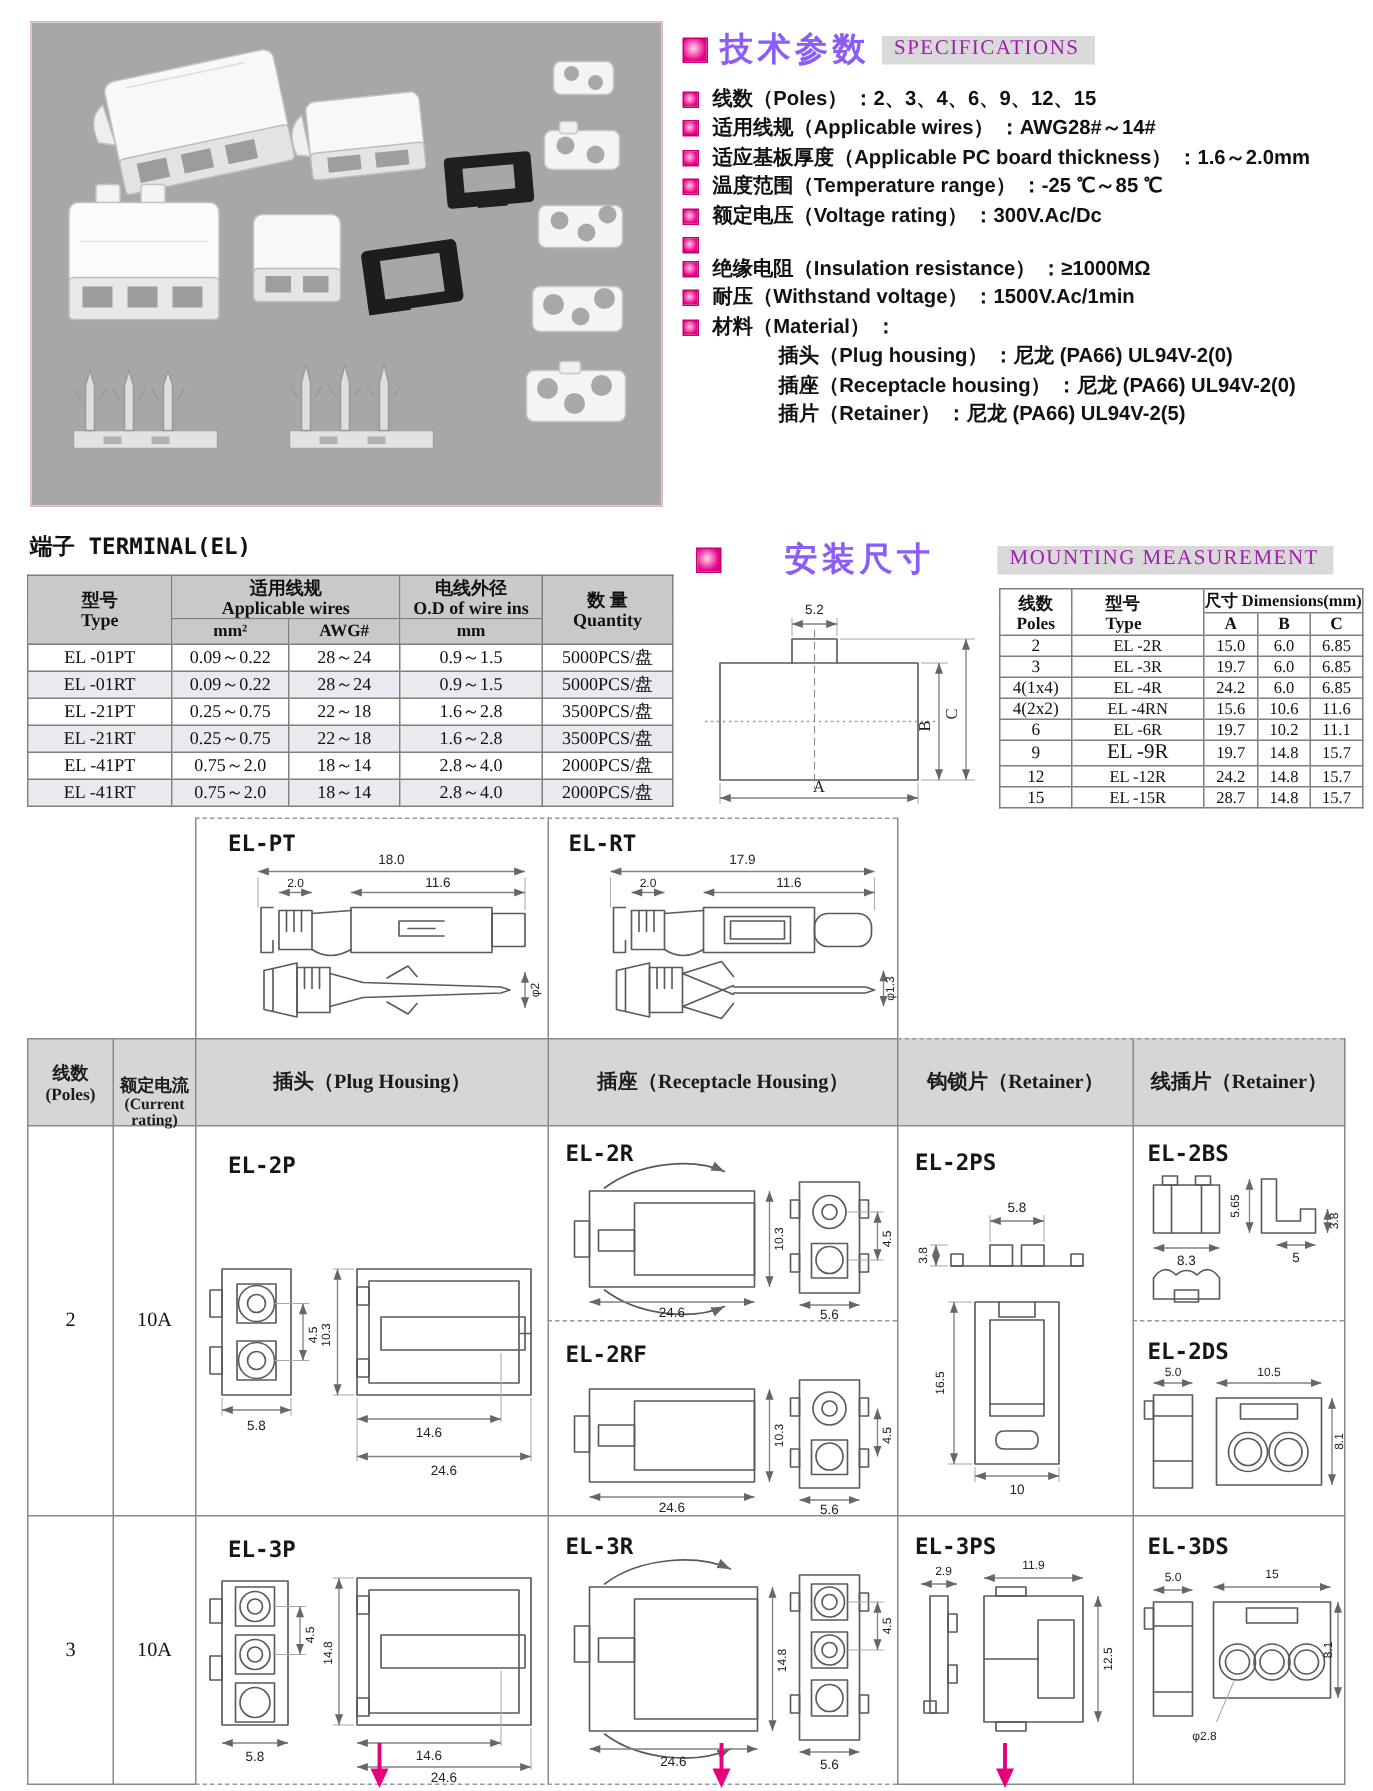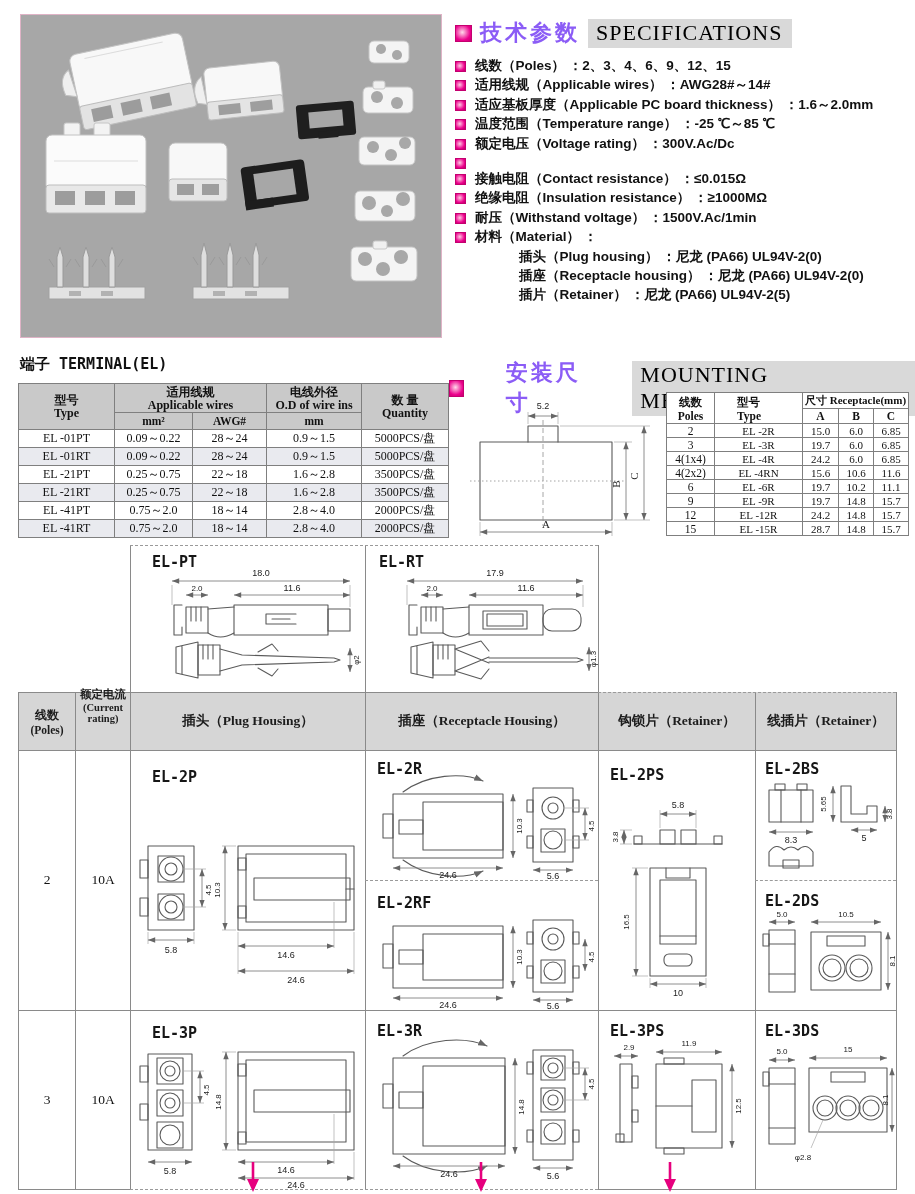--- a/index.html
+++ b/index.html
@@ -2,21 +2,21 @@
 <html><head>
 <meta charset="utf-8">
 <style>
   html,body{margin:0;padding:0;background:#fff;}
   body{width:915px;height:1194px;position:relative;font-family:"Liberation Sans",sans-serif;color:#111;overflow:hidden;}
   .abs{position:absolute;}
   
   .sec-title{display:flex;align-items:center;gap:8px;}
   .bullet-lg{width:15px;height:15px;background:radial-gradient(circle at 42% 42%, #ffd9ea 0%, #ec008c 65%, #c4006f 100%);border:1px solid #c4006f;}
   .zh-title{color:#8b5cf6;font-weight:bold;font-size:22px;letter-spacing:3px;}
-  .en-title{font-family:"Liberation Serif",serif;font-size:22px;color:#000000;background:#d9d9d9;padding:1px 10px 2px 8px;letter-spacing:1px;}
+  .en-title{font-family:"Liberation Serif",serif;font-size:14px;color:#a21caf;background:#d9d9d9;padding:1px 10px 2px 8px;letter-spacing:1px;}
   
   .spec-item{display:flex;gap:9px;font-size:13.5px;font-weight:600;line-height:19.4px;}
   .bullet-sm{flex:0 0 9px;width:9px;height:9px;margin-top:5px;background:radial-gradient(circle at 42% 42%, #ffc9e2 0%, #ec008c 65%, #b8006a 100%);border:1px solid #c4006f;}
   .mat-line{font-size:13.5px;font-weight:600;line-height:19.4px;margin-left:64px;}
   
   table{border-collapse:collapse;table-layout:fixed;}
   .dtable th,.dtable td{border:1px solid #7f7f7f;padding:0;text-align:center;overflow:hidden;}
   .dtable th{background:#c9c9c9;font-family:"Liberation Serif",serif;font-weight:bold;}
   .dtable td{font-family:"Liberation Serif",serif;}
   .th-zh{font-size:12px;line-height:14px;}
@@ -185,24 +185,20 @@
     <div class="spec-item">
         <span class="bullet-sm"></span>
         <span>温度范围（Temperature range） ：-25 ℃～85 ℃</span>
       </div>
     <div class="spec-item">
         <span class="bullet-sm"></span>
         <span>额定电压（Voltage rating） ：300V.Ac/Dc</span>
       </div>
     <div class="spec-item">
         <span class="bullet-sm"></span>
-      </div>
-    <div class="spec-item">
-        <span class="bullet-sm"></span>
-        <span>接触电阻（Contact resistance） ：≤0.015Ω</span>
       </div>
     <div class="spec-item">
         <span class="bullet-sm"></span>
         <span>绝缘电阻（Insulation resistance） ：≥1000MΩ</span>
       </div>
     <div class="spec-item">
         <span class="bullet-sm"></span>
         <span>耐压（Withstand voltage） ：1500V.Ac/1min</span>
       </div>
     <div class="spec-item">
@@ -286,21 +282,21 @@
   <tr style="height:15px" class="stripe">
         <td class="t-type">EL -41RT</td>
         <td style="font-size:12px">0.75～2.0</td>
         <td style="font-size:12px">18～14</td>
         <td style="font-size:12px">2.8～4.0</td>
         <td style="font-size:12px">2000PCS/盘</td>
       </tr>
 </tbody>
   </table>
 
-<div class="abs sec-title" style="left:449px;top:358px;gap:42px;">
+<div class="abs sec-title" style="left:464px;top:358px;gap:42px;">
   <span class="bullet-lg"></span>
   <span class="zh-title">安装尺寸</span>
   <span class="en-title">MOUNTING MEASUREMENT</span>
 </div>
 
 <svg class="abs" style="left:456px;top:396px;" width="205" height="142" viewBox="0 0 205 142">
   <path class="ol" d="M72,46 L72,30 L102,30 L102,46"></path>
   <rect class="ol" x="24" y="46" width="132" height="78"></rect>
   <line x1="87" y1="24" x2="87" y2="130" stroke="#8f8f8f" stroke-width="0.8" stroke-dasharray="5 3"></line>
   <line x1="14" y1="85" x2="168" y2="85" stroke="#9a9a9a" stroke-width="0.9" stroke-dasharray="1.5 2.5"></line>
@@ -332,21 +328,21 @@
   <tbody>
       <tr style="height:16px">
     <th rowspan="2" style="font-size:11.5px">
           <div>线数</div>
           <div>Poles</div>
         </th>
     <th rowspan="2" style="font-size:11.5px;text-align:left;padding-left:22px;">
           <div>型号</div>
           <div>Type</div>
         </th>
-    <th colspan="3" style="font-size:11px"><span>尺寸</span> <span>Receptacle(mm)</span></th>
+    <th colspan="3" style="font-size:11px"><span>尺寸</span> <span>Dimensions(mm)</span></th>
   </tr>
   <tr style="height:15px">
     <th style="font-size:11.5px">A</th>
     <th style="font-size:11.5px">B</th>
     <th style="font-size:11.5px">C</th>
   </tr>
   <tr style="height:14px">
         <td style="font-size:11.5px">2</td>
         <td class="t-type" style="font-size:11px">EL -2R</td>
         <td style="font-size:11px">15.0</td>
@@ -376,21 +372,21 @@
       </tr>
   <tr style="height:14px">
         <td style="font-size:11.5px">6</td>
         <td class="t-type" style="font-size:11px">EL -6R</td>
         <td style="font-size:11px">19.7</td>
         <td style="font-size:11px">10.2</td>
         <td style="font-size:11px">11.1</td>
       </tr>
   <tr style="height:14px">
         <td style="font-size:11.5px">9</td>
-        <td class="t-type" style="font-size:11px">EL -9R</td>
+        <td class="t-type" style="font-size:14px">EL -9R</td>
         <td style="font-size:11px">19.7</td>
         <td style="font-size:11px">14.8</td>
         <td style="font-size:11px">15.7</td>
       </tr>
   <tr style="height:14px">
         <td style="font-size:11.5px">12</td>
         <td class="t-type" style="font-size:11px">EL -12R</td>
         <td style="font-size:11px">24.2</td>
         <td style="font-size:11px">14.8</td>
         <td style="font-size:11px">15.7</td>
@@ -424,21 +420,21 @@
   <div class="gl" style="left:0;top:644px;width:112px;height:1px;"></div>
   <div class="gl-dash-h" style="left:112px;top:644px;width:468px;"></div>
   <div class="gl" style="left:580px;top:644px;width:298px;height:1px;"></div>
   <div class="gl-dash-h" style="left:347px;top:335px;width:233px;"></div>
   <div class="gl-dash-h" style="left:737px;top:335px;width:141px;"></div>
 
   <div class="hdr-cell" style="left:1px;top:147px;width:56px;height:58px;">
     <div style="font-size:12px">线数</div>
       <div style="font-size:11.5px">(Poles)</div>
   </div>
-  <div class="hdr-cell" style="left:58px;top:131px;width:54px;height:58px;">
+  <div class="hdr-cell" style="left:58px;top:160px;width:54px;height:58px;">
     <div style="font-size:11.5px">额定电流</div>
       <div style="font-size:10.5px;line-height:11px">(Current</div>
       <div style="font-size:10.5px;line-height:11px">rating)</div>
   </div>
   <div class="hdr-cell" style="left:348px;top:147px;width:232px;height:58px;font-size:13.5px;">插座（Receptacle Housing）</div>
   <div class="hdr-cell" style="left:113px;top:147px;width:234px;height:58px;font-size:13.5px;">插头（Plug Housing）</div>
   <div class="hdr-cell" style="left:581px;top:147px;width:156px;height:58px;font-size:13.5px;">钩锁片（Retainer）</div>
   <div class="hdr-cell" style="left:738px;top:147px;width:140px;height:58px;font-size:13.5px;">线插片（Retainer）</div>
 
   <div class="cell-val" style="left:1px;top:205px;width:56px;height:260px;">2</div>

